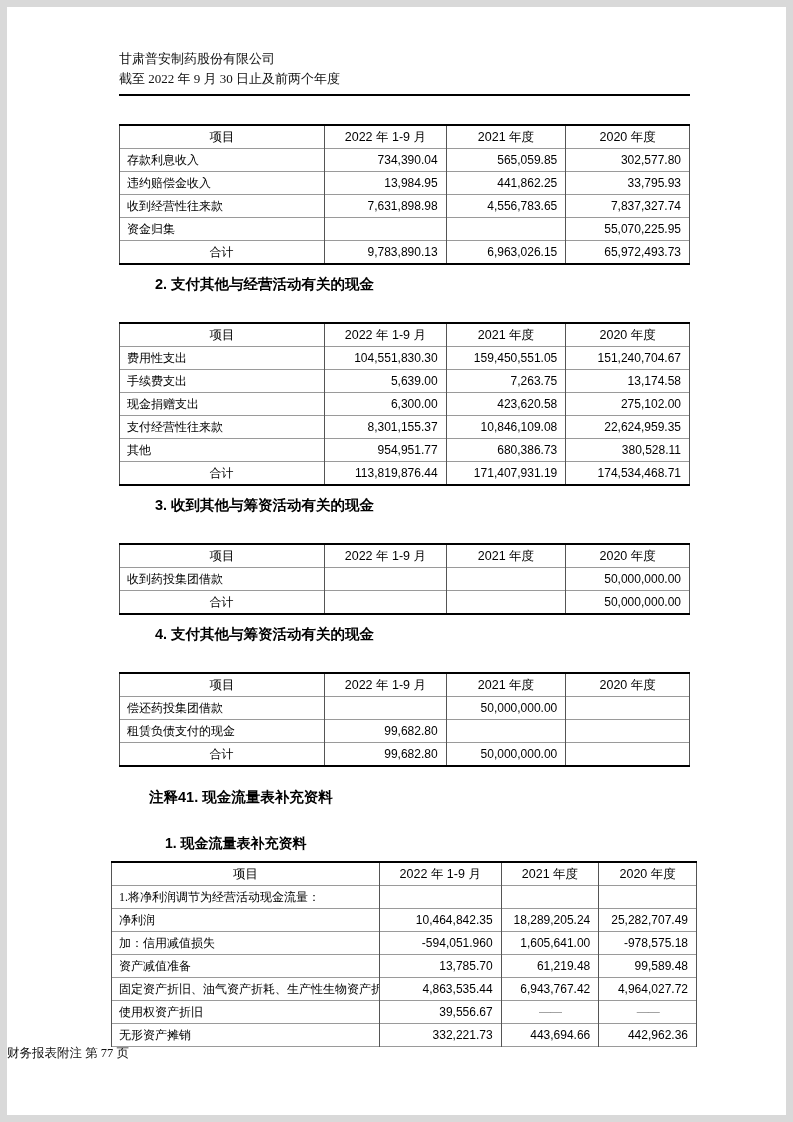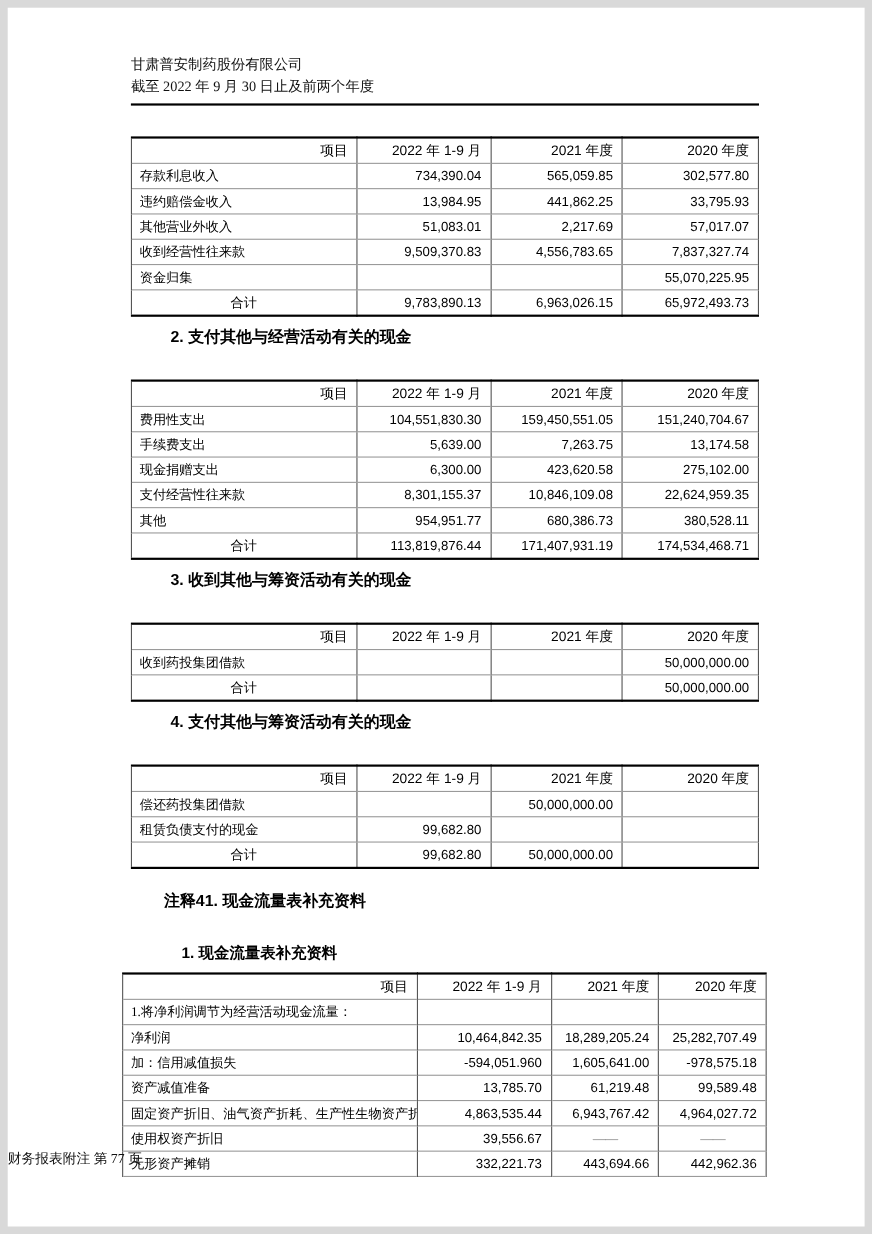--- a/index.html
+++ b/index.html
@@ -62,21 +62,21 @@
     border-right: 1px solid #555;
     border-top: 1px solid #9a9a9a;
     padding: 3px 8px;
     line-height: 16px;
     overflow: hidden;
     white-space: nowrap;
   }
   table.fin th {
     font-weight: normal;
     font-size: 12.5px;
-    text-align: right;
+    text-align: center;
     border-top: none;
     font-family: "Liberation Sans", "DejaVu Sans", sans-serif;
   }
   table.fin td.lbl {
     font-size: 12px;
     text-align: left;
     padding-left: 7px;
   }
   table.fin td.lbl.ctr { text-align: center; }
   table.fin td.num {
@@ -134,28 +134,22 @@
             <td class="num">565,059.85</td>
             <td class="num">302,577.80</td>
           </tr>
           <tr>
             <td class="lbl">违约赔偿金收入</td>
             <td class="num">13,984.95</td>
             <td class="num">441,862.25</td>
             <td class="num">33,795.93</td>
           </tr>
           <tr>
-            <td class="lbl">其他营业外收入</td>
-            <td class="num">51,083.01</td>
-            <td class="num">2,217.69</td>
-            <td class="num">57,017.07</td>
-          </tr>
-          <tr>
             <td class="lbl">收到经营性往来款</td>
-            <td class="num">9,509,370.83</td>
+            <td class="num">7,631,898.98</td>
             <td class="num">4,556,783.65</td>
             <td class="num">7,837,327.74</td>
           </tr>
           <tr>
             <td class="lbl">资金归集</td>
             <td class="num"></td>
             <td class="num"></td>
             <td class="num">55,070,225.95</td>
           </tr>
           <tr>

